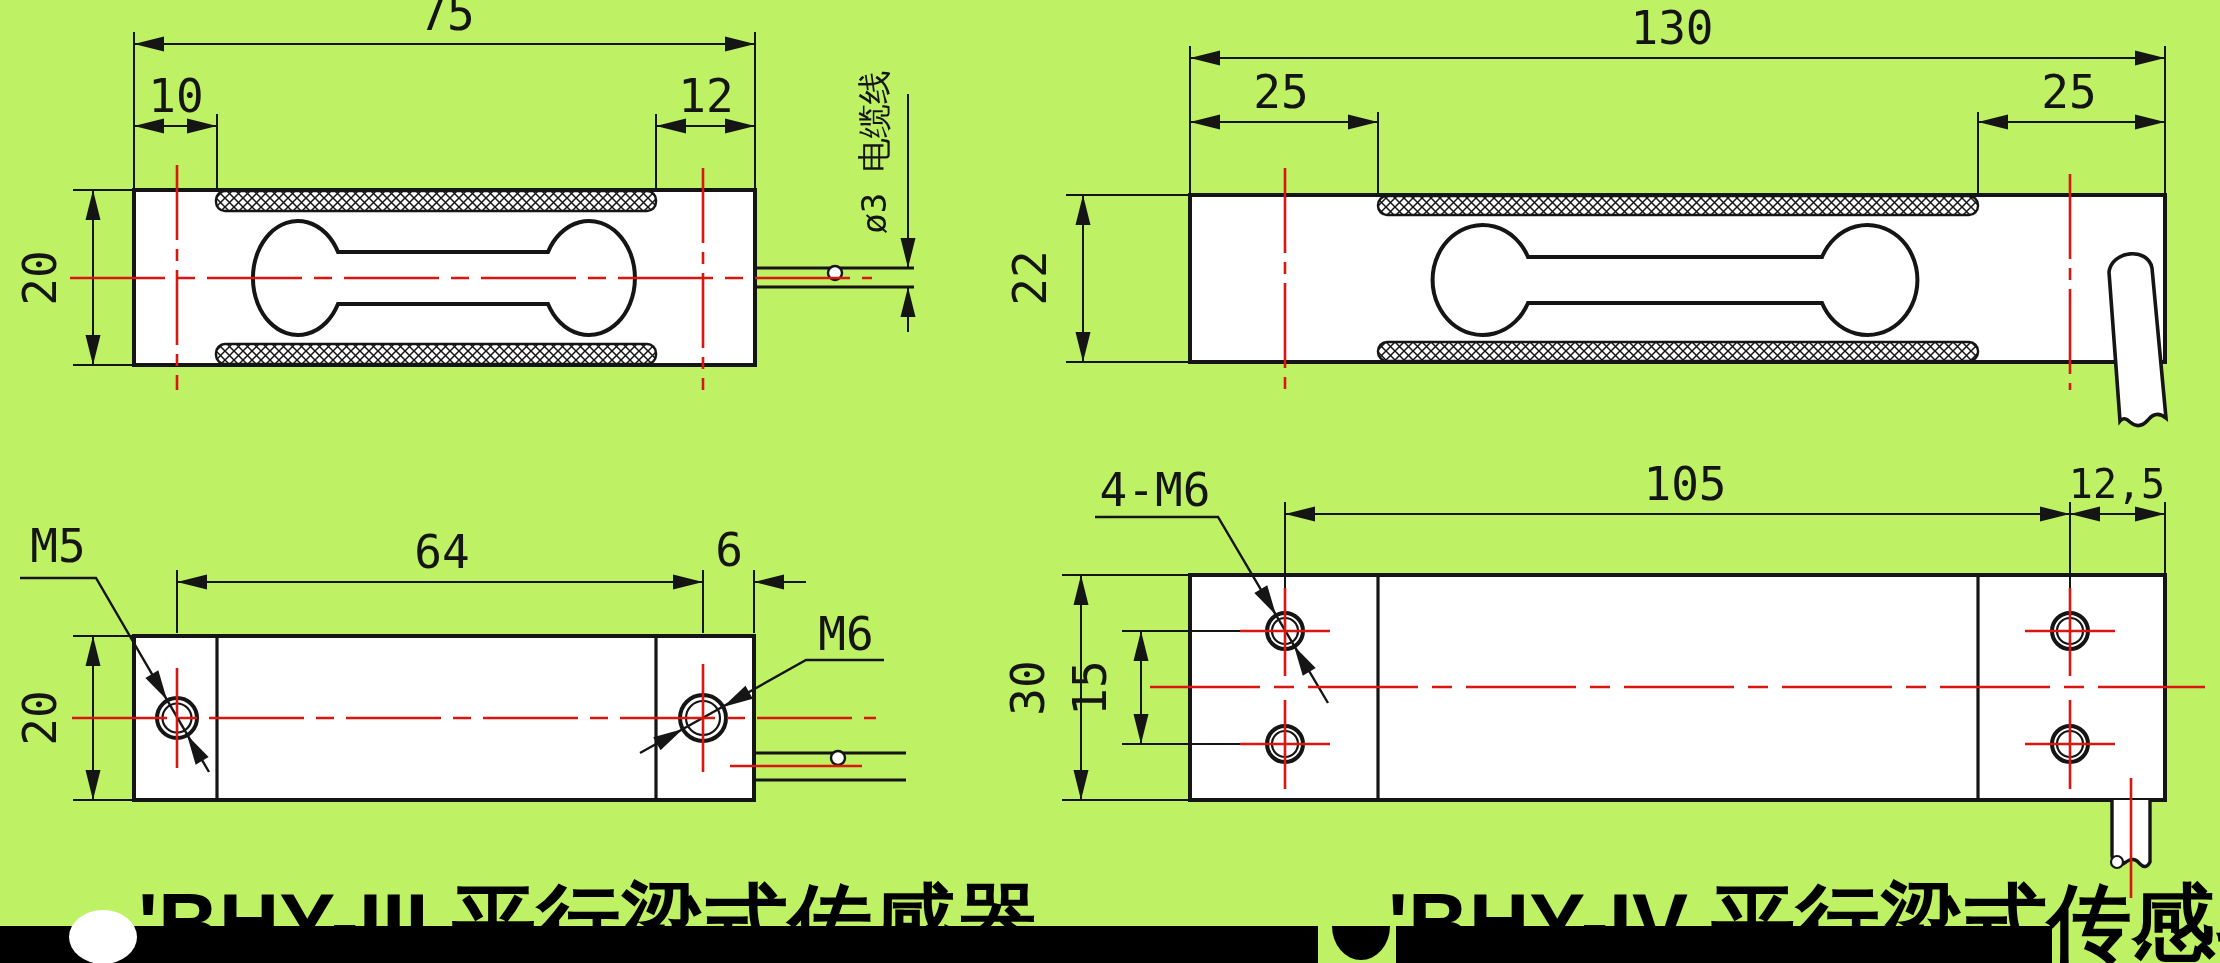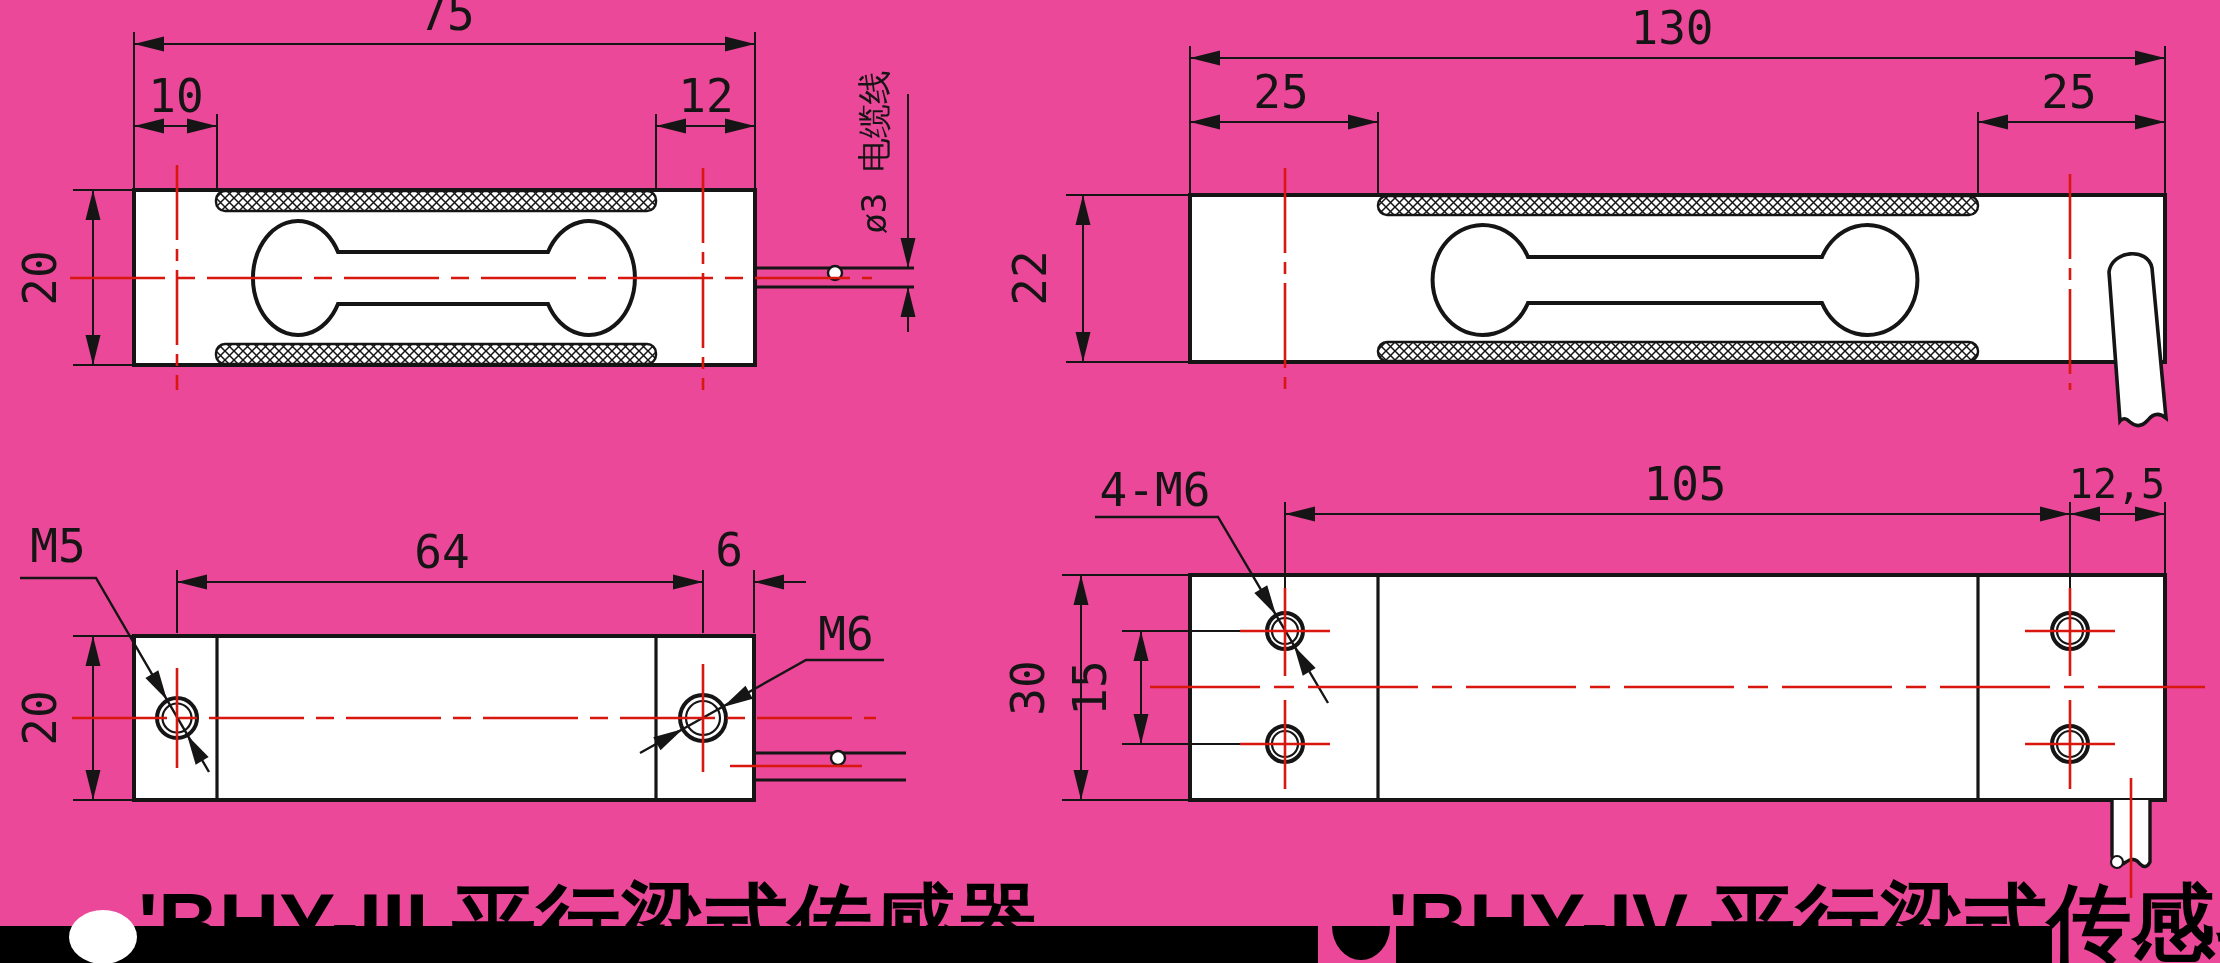--- a/index.html
+++ b/index.html
@@ -1,16 +1,16 @@
 <!DOCTYPE html>
 <html><head>
 <meta charset="utf-8">
 <style>
   html,body{margin:0;padding:0;background:#ffffff;}
-  .stage{width:2220px;height:963px;position:relative;background:#ec4899;overflow:hidden;}
+  .stage{width:2220px;height:963px;position:relative;background:#bef264;overflow:hidden;}
   svg{display:block;}
   .dim{font-family:"DejaVu Sans Mono",monospace;font-size:46px;fill:#151515;text-anchor:middle;}
   .dim-sm{font-family:"DejaVu Sans Mono",monospace;font-size:40px;fill:#151515;text-anchor:middle;}
   .cable-lbl{font-family:"DejaVu Sans Mono",monospace;font-size:34px;fill:#151515;text-anchor:middle;}
   .caption{font-family:"Liberation Sans",sans-serif;font-size:84px;font-weight:bold;fill:#000;}
   .ink{stroke:#151515;fill:none;}
   .thick{stroke-width:4;}
   .mid{stroke-width:3.2;}
   .thin{stroke-width:2;}
   .red{stroke:#d8170e;stroke-width:2.6;fill:none;}

